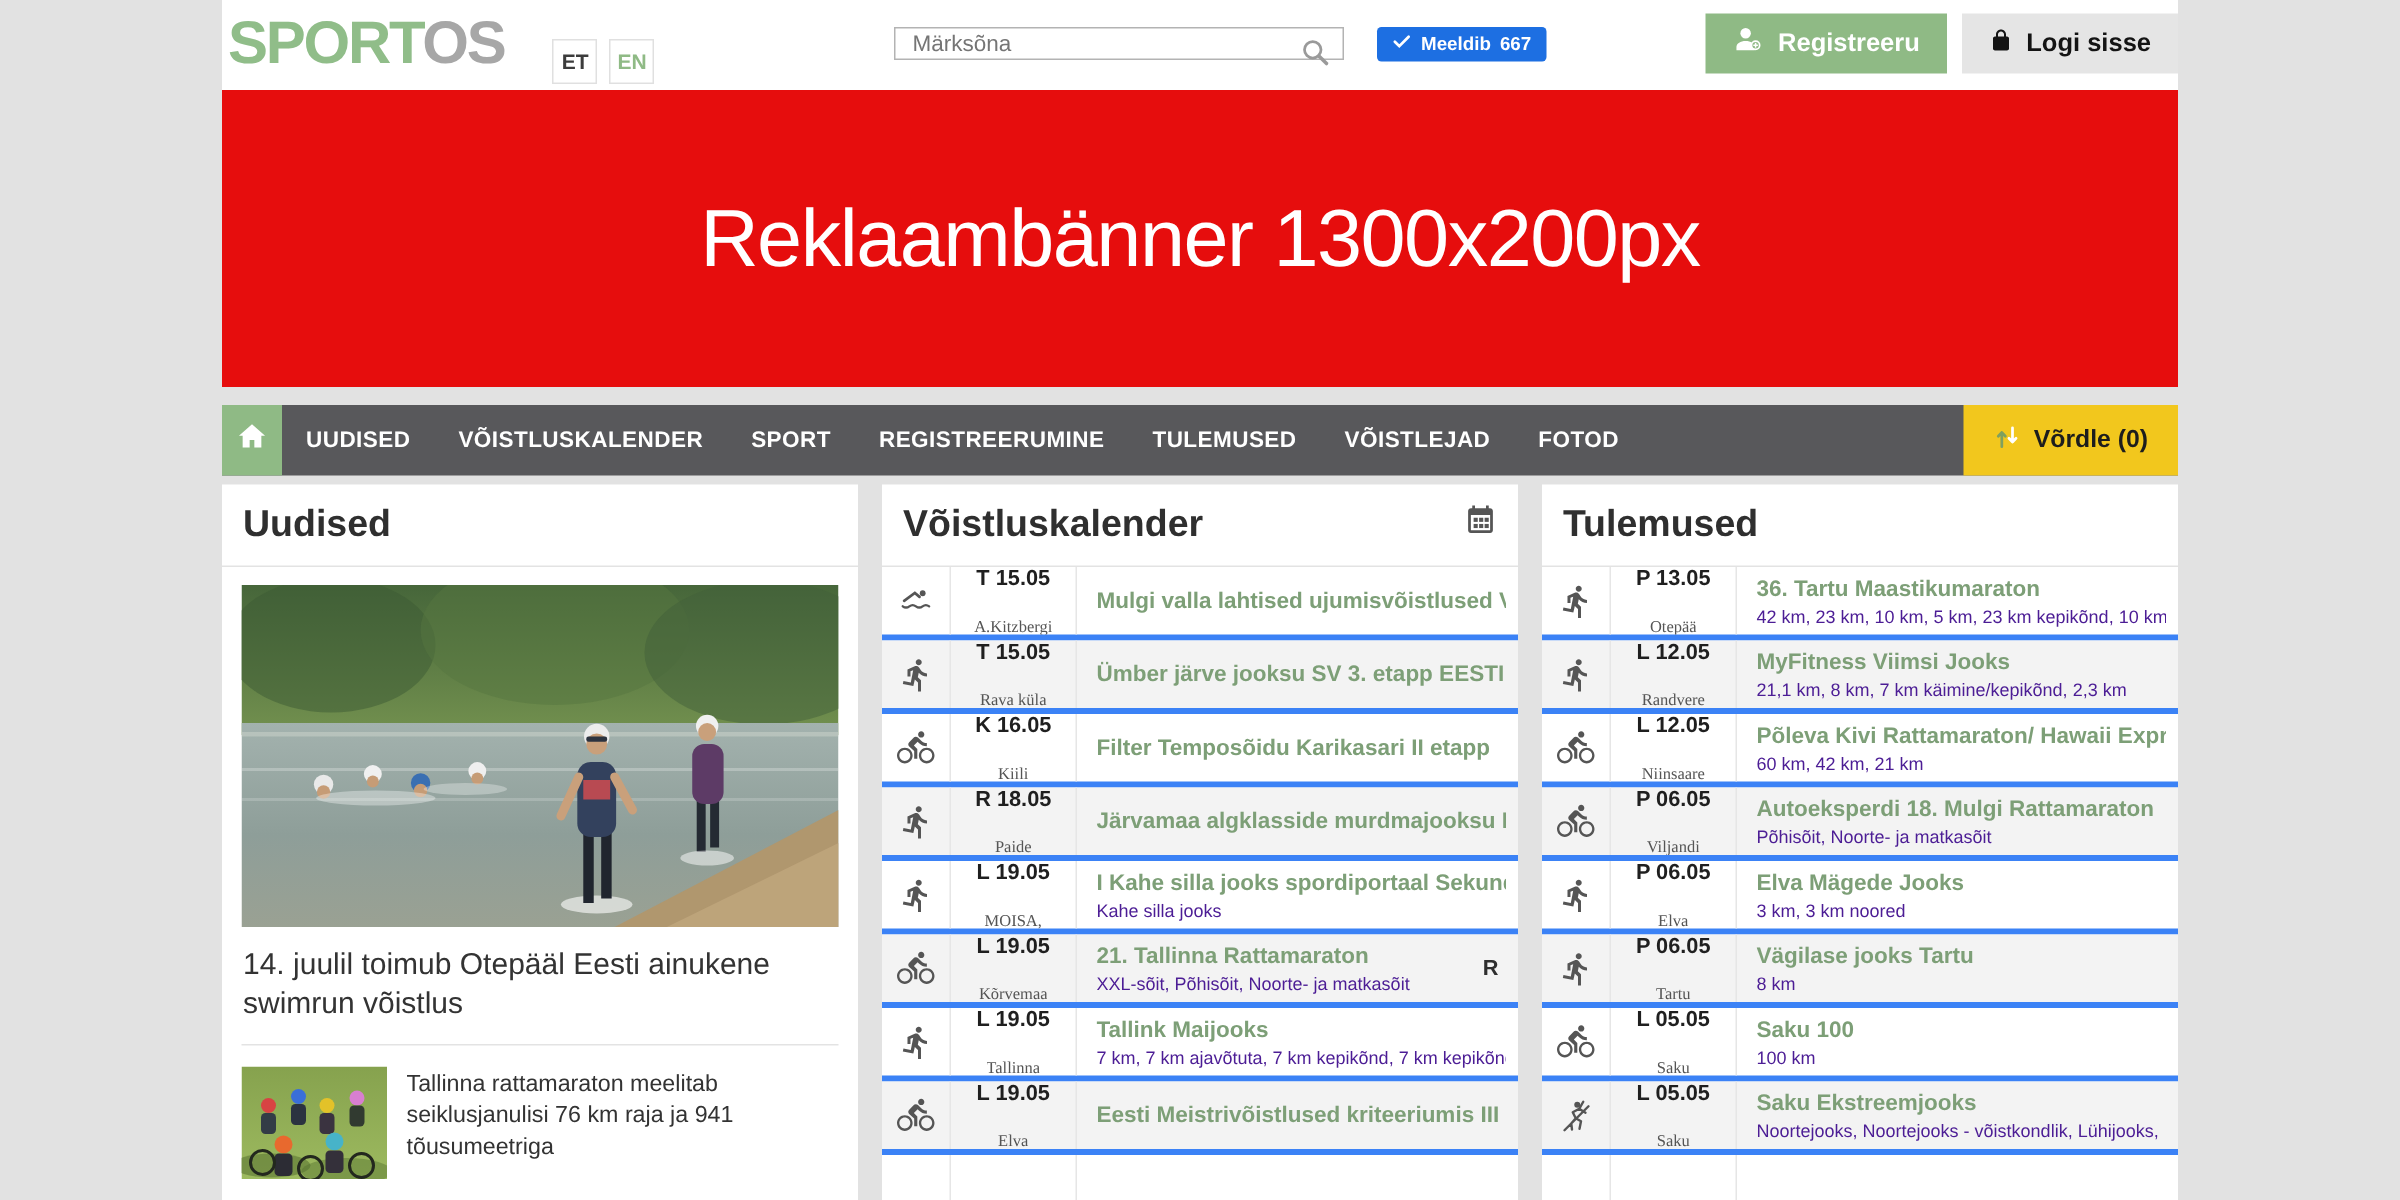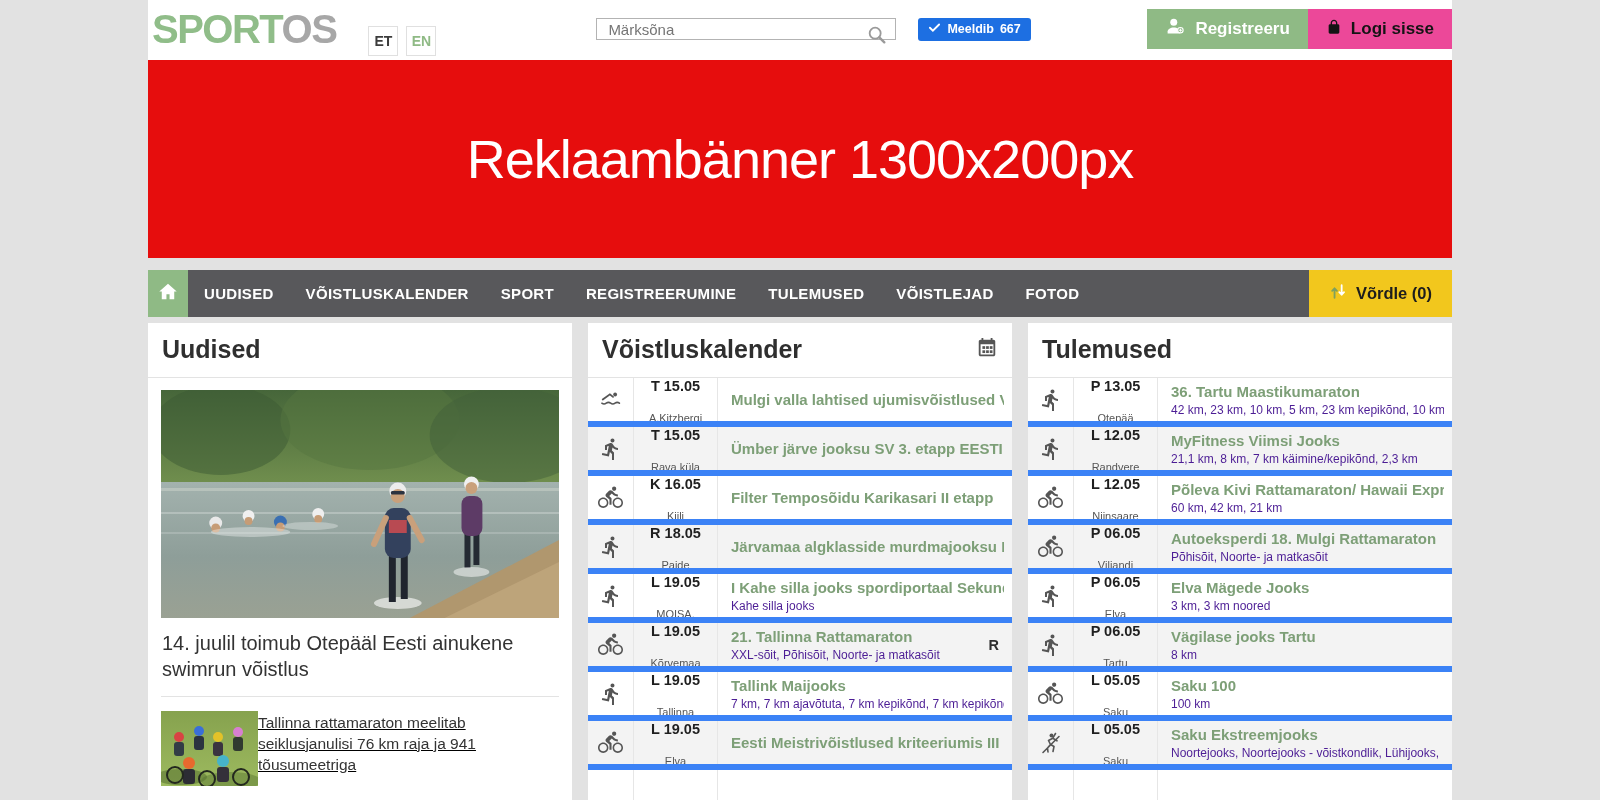--- a/index.html
+++ b/index.html
@@ -19,21 +19,21 @@
   .lang-btn.active { color:#3c3c3c; }
   .search { margin-left:160px; position:relative; }
   .search input { width:300px; height:22px; border:1px solid #b3b3b3; background:#fff;
     padding:0 38px 0 11px; font-size:15px; color:#444; font-family:"Liberation Sans", sans-serif; }
   .search .mag { position:absolute; right:8px; top:6px; }
   .like { margin-left:22px; background:#1d6fe2; color:#fff; height:23px; padding:0 10px;
     border-radius:3px; display:flex; align-items:center; gap:6px; font-size:12.5px; font-weight:bold; cursor:pointer; }
   .hdr-btn { height:40px; padding:0 18px; display:flex; align-items:center; gap:9px;
     font-size:17px; font-weight:bold; border:none; cursor:pointer; font-family:"Liberation Sans", sans-serif; }
   .btn-register { margin-left:auto; background:#8fba85; color:#fff; }
-  .btn-login { background:#ec4899; color:#141414; }
+  .btn-login { margin-left:10px; background:#e5e5e5; color:#141414; }
 
   
   .banner { height:198px; background:#e60d0d; display:flex; align-items:center; justify-content:center;
     color:#fff; font-size:54px; font-weight:500; letter-spacing:-1px; cursor:pointer; }
 
   
   .nav { margin-top:12px; height:47px; background:#58585b; display:flex; align-items:stretch; }
   .home-btn { width:40px; background:#8fba85; display:flex; align-items:center; justify-content:center; cursor:pointer; }
   .nav-items { display:flex; }
   .nav-item { color:#fff; font-weight:bold; font-size:15px; padding:0 16px; display:flex;
@@ -42,41 +42,41 @@
     gap:8px; font-size:16.5px; font-weight:bold; color:#1d1d1d; cursor:pointer; }
 
   
   .cols { display:flex; gap:16px; margin-top:6px; align-items:flex-start; }
   .panel { background:#fff; flex:1 1 0; min-width:0; }
   .panel-header { display:flex; justify-content:space-between; align-items:center;
     padding:12px 14px 13px; border-bottom:1px solid #e3e3e3; }
   .panel-title { font-size:25px; font-weight:bold; color:#2f2f2f; }
 
   
-  .event-row { display:flex; align-items:stretch; height:49px; border-bottom:6px solid #3b82f6; background:#fff; }
+  .event-row { display:flex; align-items:stretch; height:49px; border-bottom:4px solid #3b82f6; background:#fff; }
   .event-row.alt { background:#f3f3f3; }
   .event-row.partial { height:34px; border-bottom:none; }
   .icon-cell { width:46px; flex:none; display:flex; align-items:center; justify-content:center;
     border-right:1px solid #e6e6e6; }
   .date-cell { width:84px; flex:none; border-right:1px solid #e6e6e6; display:flex;
     flex-direction:column; justify-content:center; align-items:center; }
   .date { font-weight:bold; font-size:14.5px; color:#1f1f1f; }
-  .loc { font-size:11px; color:#555; margin-top:18px; max-width:80px; overflow:hidden; white-space:nowrap; }
+  .loc { font-size:11px; color:#555; margin-top:18px; max-width:80px; overflow:hidden; white-space:nowrap;font-family:Liberation Serif, serif; }
   .title-cell { flex:1; display:flex; flex-direction:column; justify-content:center;
     padding:0 8px 0 13px; min-width:0; }
   .event-title { color:#7d9f77; font-weight:bold; font-size:15px; white-space:nowrap; overflow:hidden; }
   .event-sub { font-size:12px; color:#4c1d95; margin-top:3px; white-space:nowrap; overflow:hidden; }
   .row-badge { align-self:center; font-weight:bold; color:#2e2e2e; padding-right:13px; font-size:14.5px; }
 
   
   .news-body { padding:12px 13px 0; }
   .news-photo { display:block; width:100%; height:228px; cursor:pointer; }
   .news-headline { display:block; font-size:20px; color:#333; line-height:1.3;
     margin:12px 1px 14px; font-weight:400; }
-  .news-item { display:flex; padding:14px 0; border-top:1px solid #e3e3e3;text-decoration:underline; }
+  .news-item { display:flex; gap:13px; padding:14px 0; border-top:1px solid #e3e3e3; }
   .thumb { width:97px; height:75px; flex:none; display:block; cursor:pointer; }
   .news-item-title { font-size:15.5px; color:#333; line-height:1.35; font-weight:400; padding-top:2px; }
 </style>
 </head>
 <body>
 
 <div class="page">
 
   <header class="site-header">
     <div class="logo">

